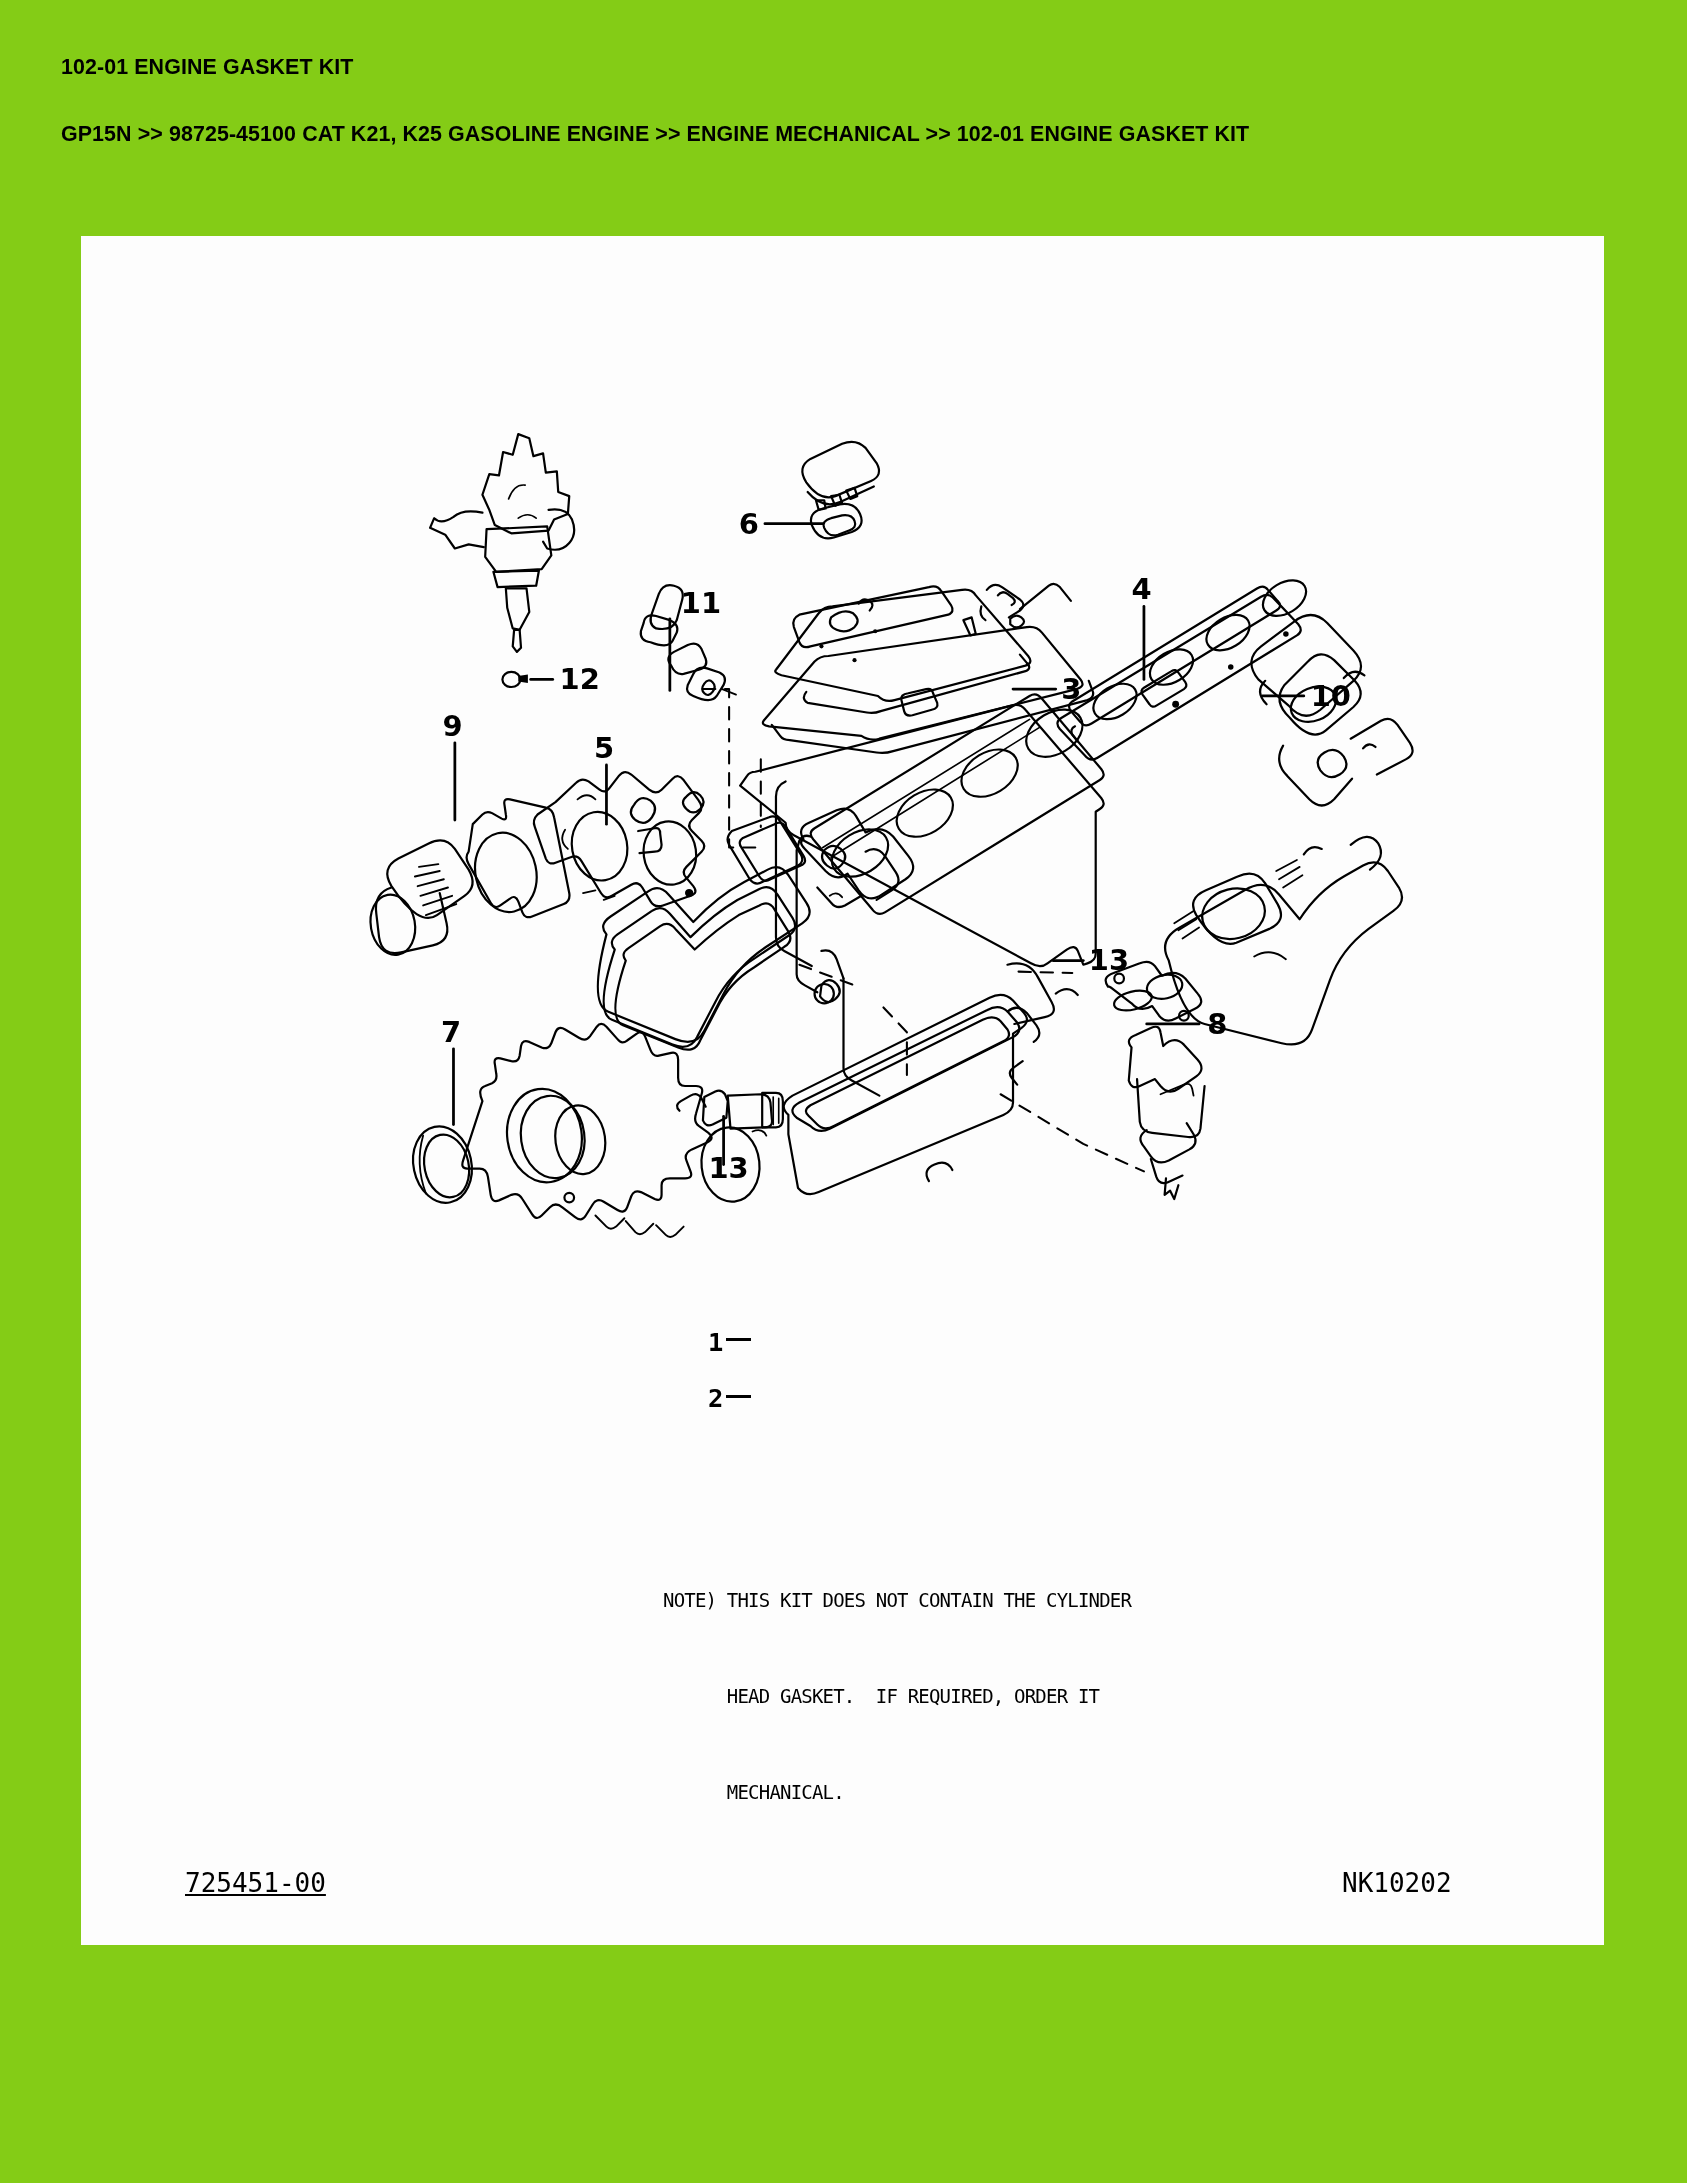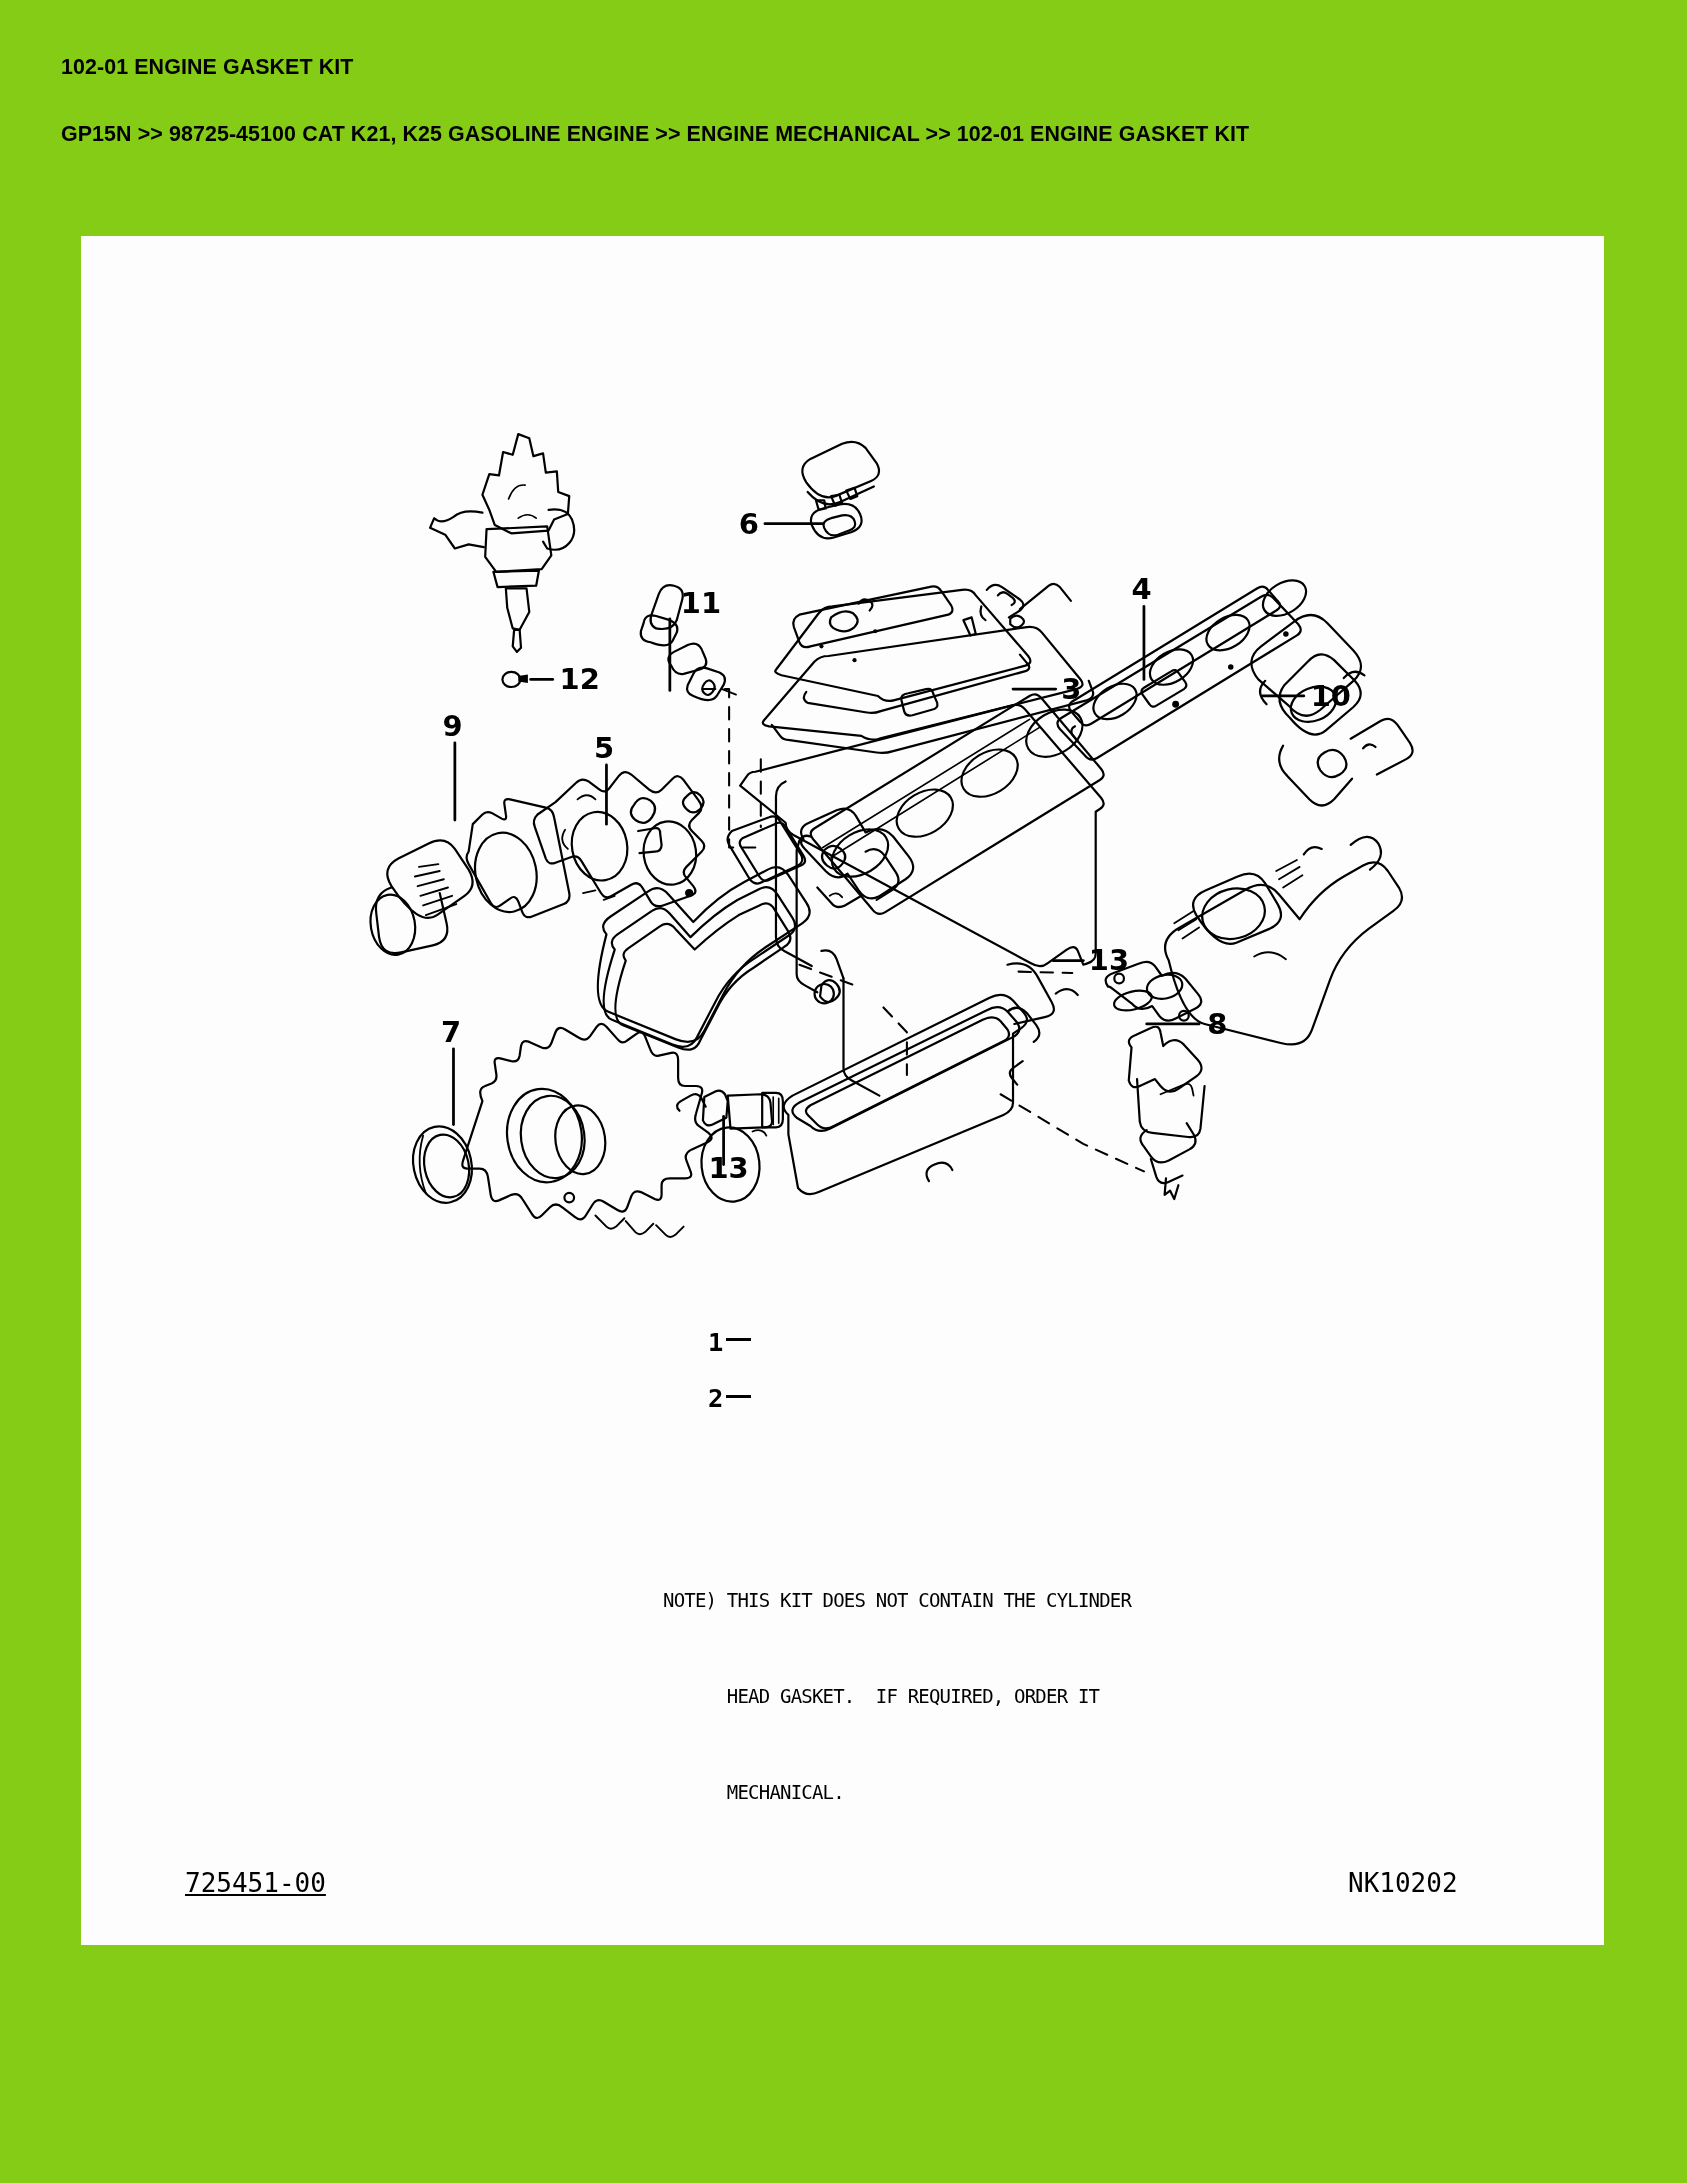--- a/index.html
+++ b/index.html
@@ -50,21 +50,21 @@
   }
 
   .foot-l{
     position:absolute;left:185px;top:1868px;
     font-family:"DejaVu Sans Mono","Liberation Mono",monospace;
     font-size:26px;letter-spacing:0px;text-decoration:underline;
   }
   .foot-r{
     position:absolute;left:1342px;top:1868px;
     font-family:"DejaVu Sans Mono","Liberation Mono",monospace;
-    font-size:26px;letter-spacing:0px;margin-left:6px;
+    font-size:26px;letter-spacing:0px;
   }
 </style>
 </head>
 <body>
 
 <div id="page">
 
   <div class="hdr-title">102-01 ENGINE GASKET KIT</div>
   <div class="hdr-crumb">GP15N &gt;&gt; 98725-45100 CAT K21, K25 GASOLINE ENGINE &gt;&gt; ENGINE MECHANICAL &gt;&gt; 102-01 ENGINE GASKET KIT</div>
 

